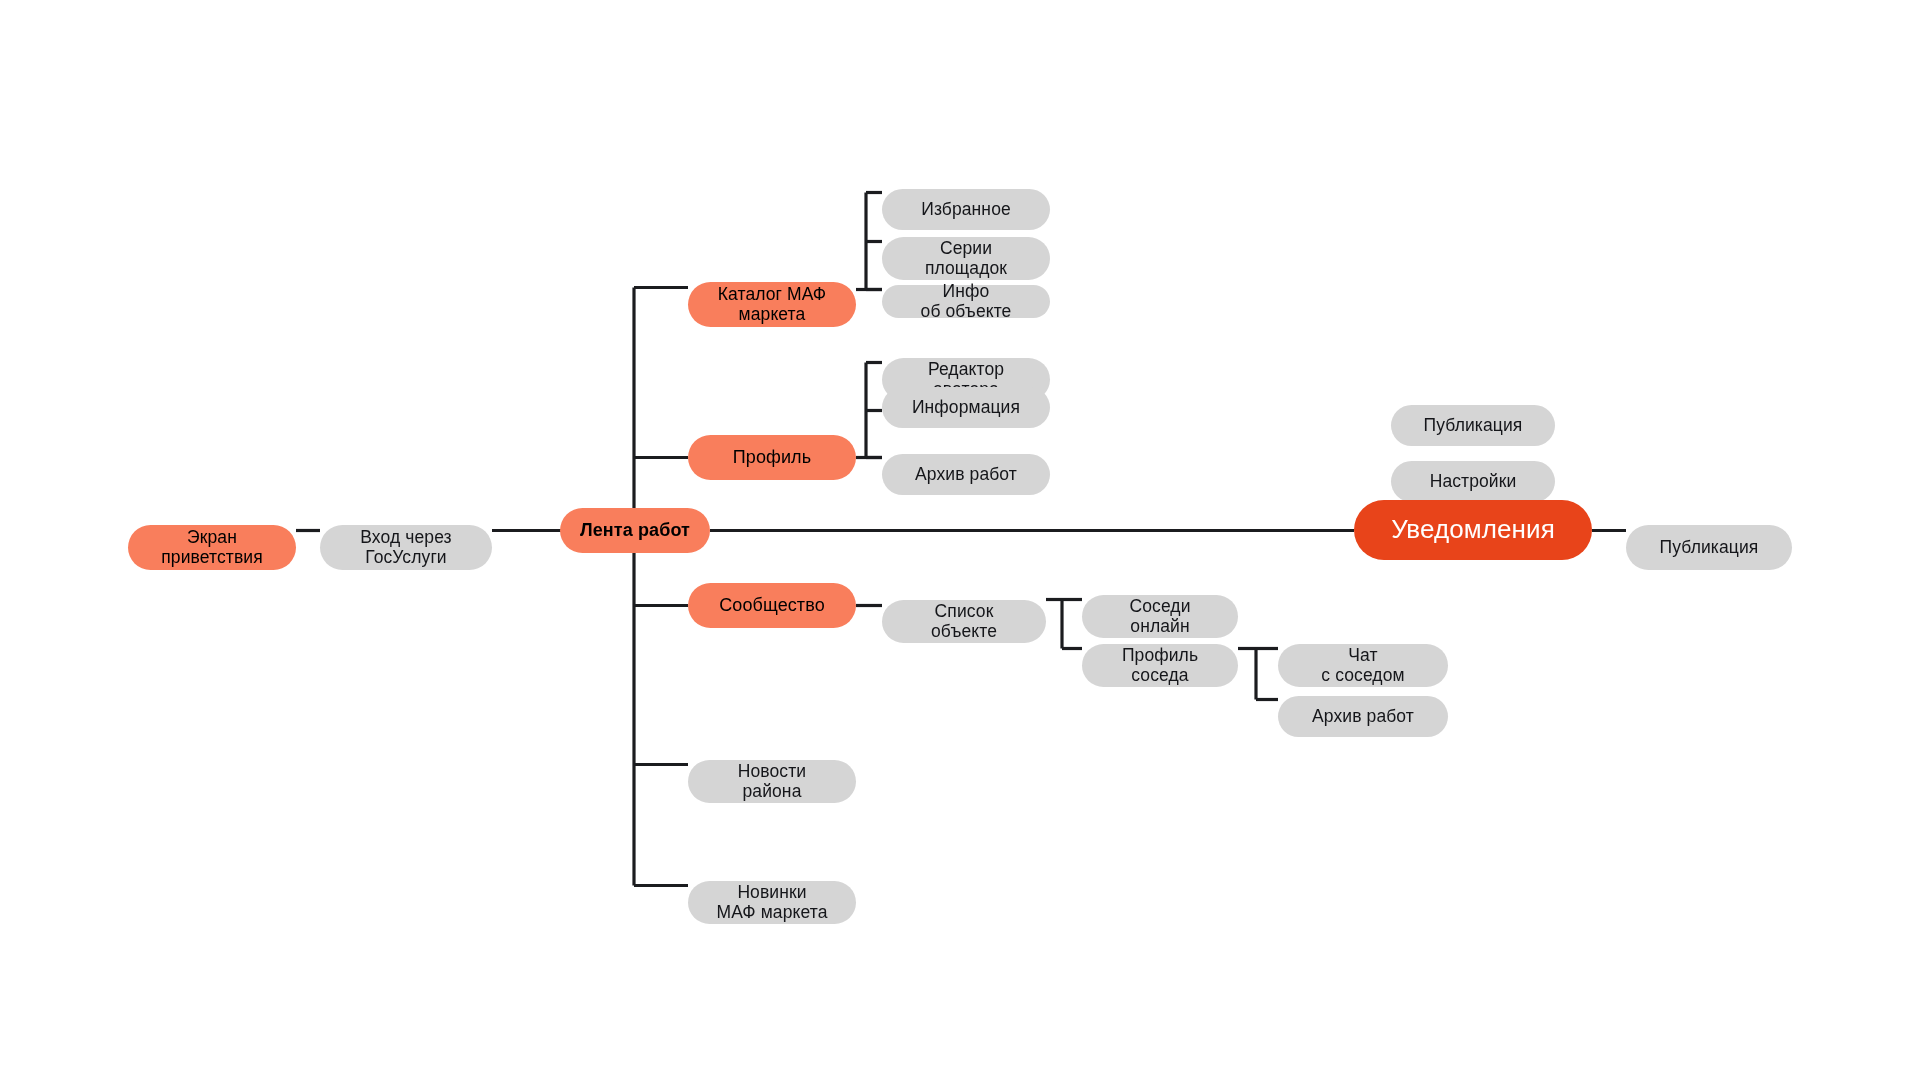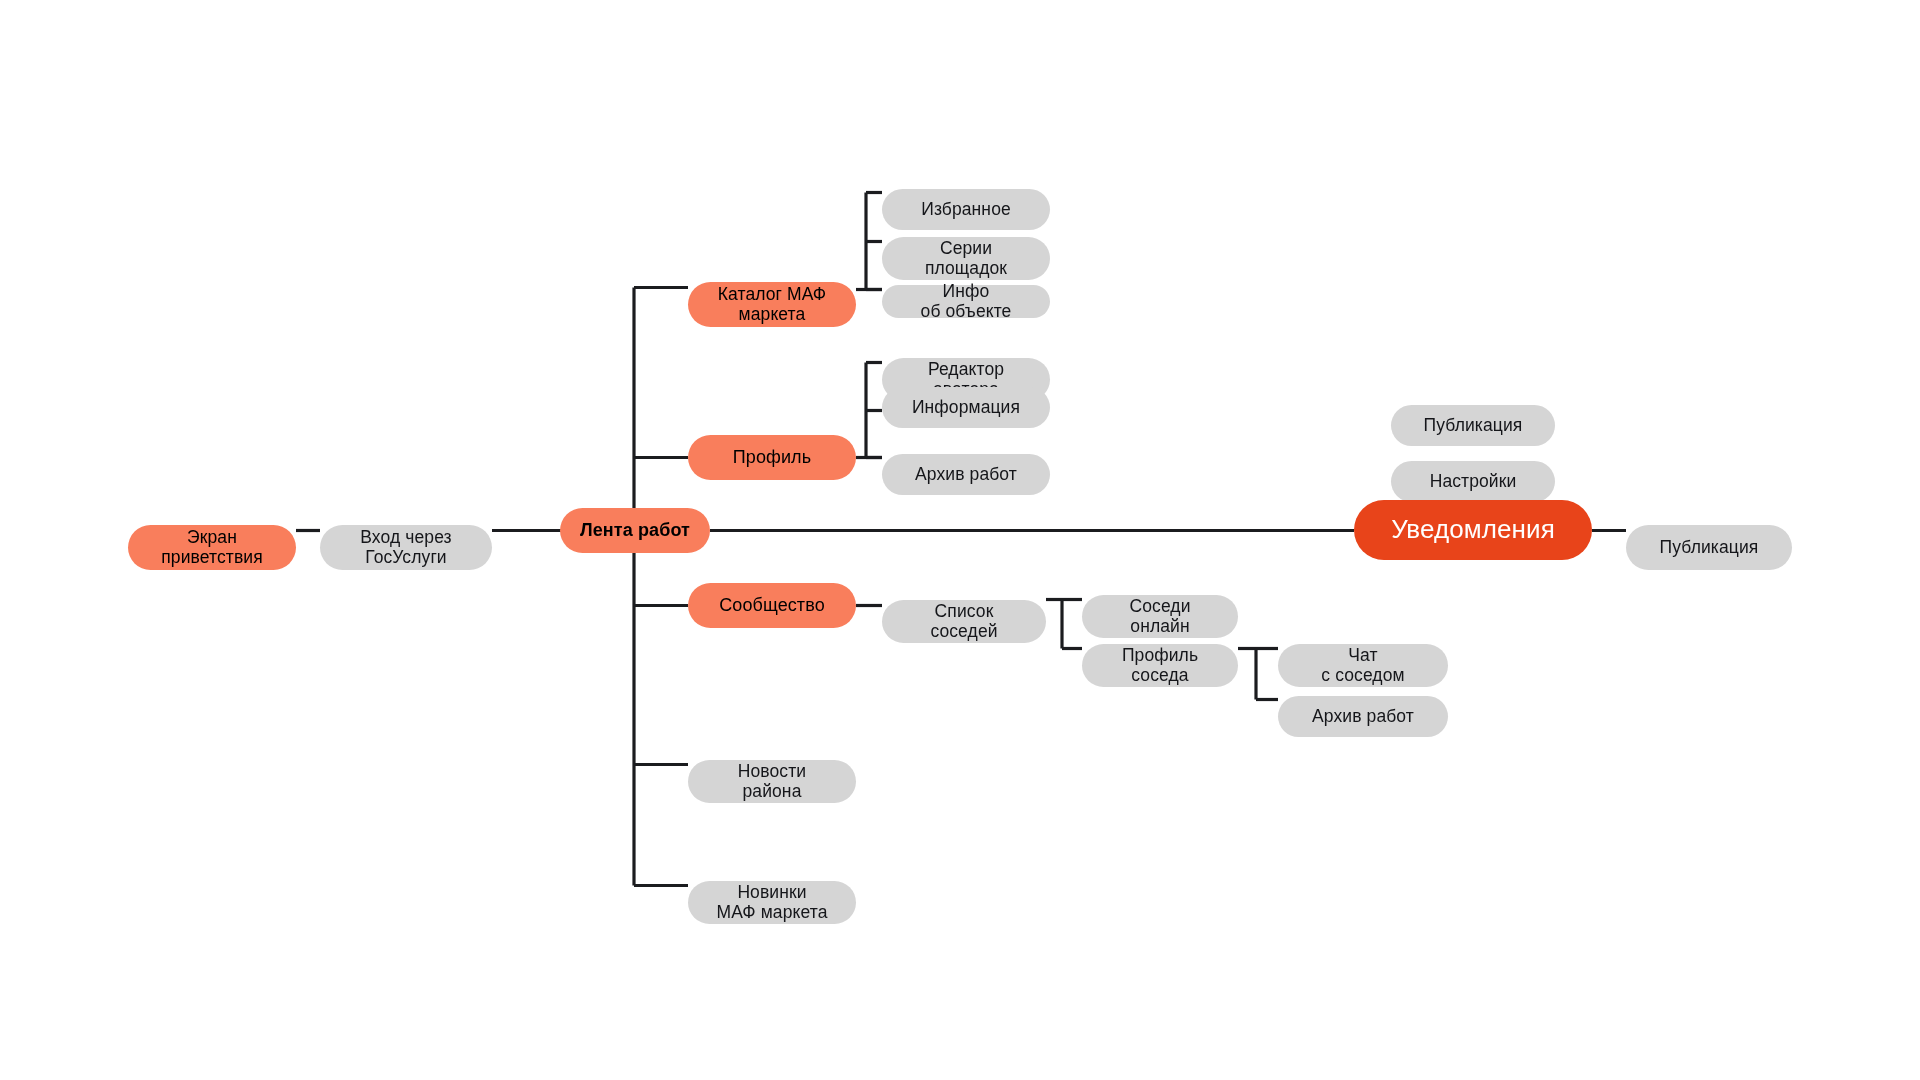--- a/index.html
+++ b/index.html
@@ -124,21 +124,21 @@
 площадок</div>
       <div class="node gray s-sm" style="left: 882px; top: 268px; width: 168px; height: 33px;">Инфо
 об объекте</div>
       <div class="node coral s-md" style="left: 688px; top: 435px; width: 168px; height: 45px;">Профиль</div>
       <div class="node gray s-sm" style="left: 882px; top: 341px; width: 168px; height: 43px;">Редактор
 аватара</div>
       <div class="node gray s-sm" style="left: 882px; top: 370px; width: 168px; height: 41px;">Информация</div>
       <div class="node gray s-sm" style="left: 882px; top: 437px; width: 168px; height: 41px;">Архив работ</div>
       <div class="node coral s-md" style="left: 688px; top: 583px; width: 168px; height: 45px;">Сообщество</div>
       <div class="node gray s-sm" style="left: 882px; top: 583px; width: 164px; height: 43px;">Список
-соседей</div>
+объекте</div>
       <div class="node gray s-sm" style="left: 1082px; top: 578px; width: 156px; height: 43px;">Соседи
 онлайн</div>
       <div class="node gray s-sm" style="left: 1082px; top: 627px; width: 156px; height: 43px;">Профиль
 соседа</div>
       <div class="node gray s-sm" style="left: 1278px; top: 627px; width: 170px; height: 43px;">Чат
 с соседом</div>
       <div class="node gray s-sm" style="left: 1278px; top: 679px; width: 170px; height: 41px;">Архив работ</div>
       <div class="node gray s-sm" style="left: 688px; top: 743px; width: 168px; height: 43px;">Новости
 района</div>
       <div class="node gray s-sm" style="left: 688px; top: 864px; width: 168px; height: 43px;">Новинки

